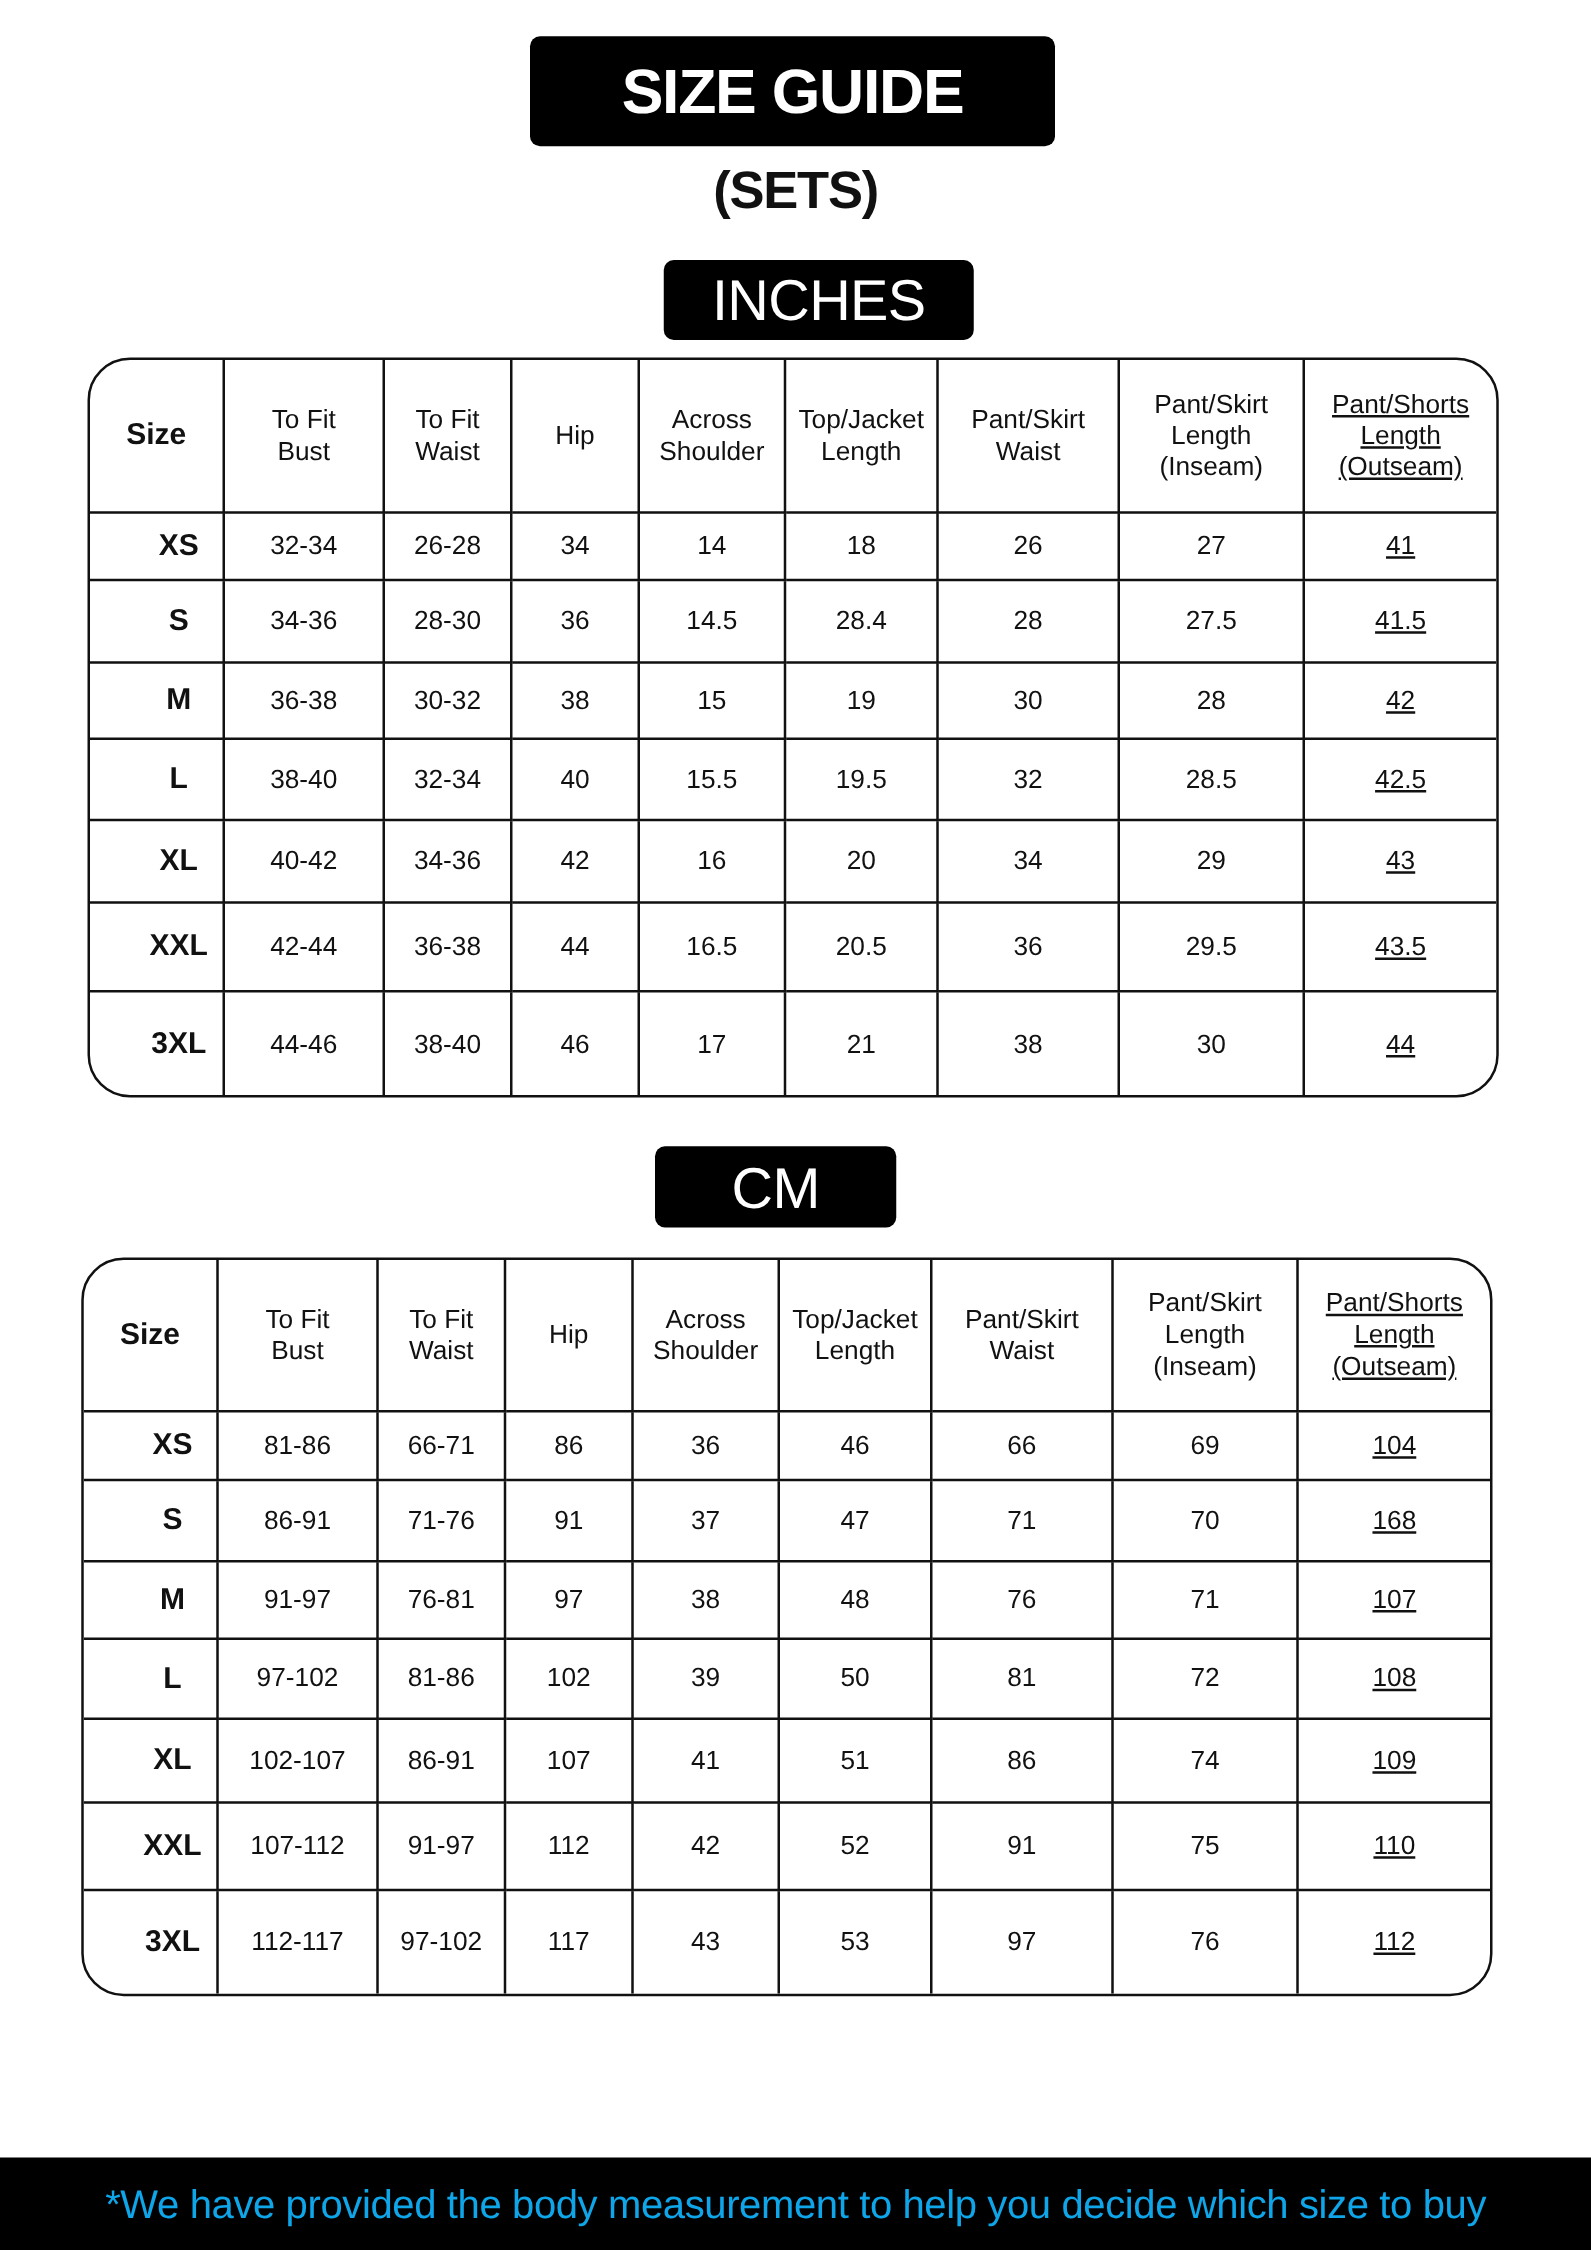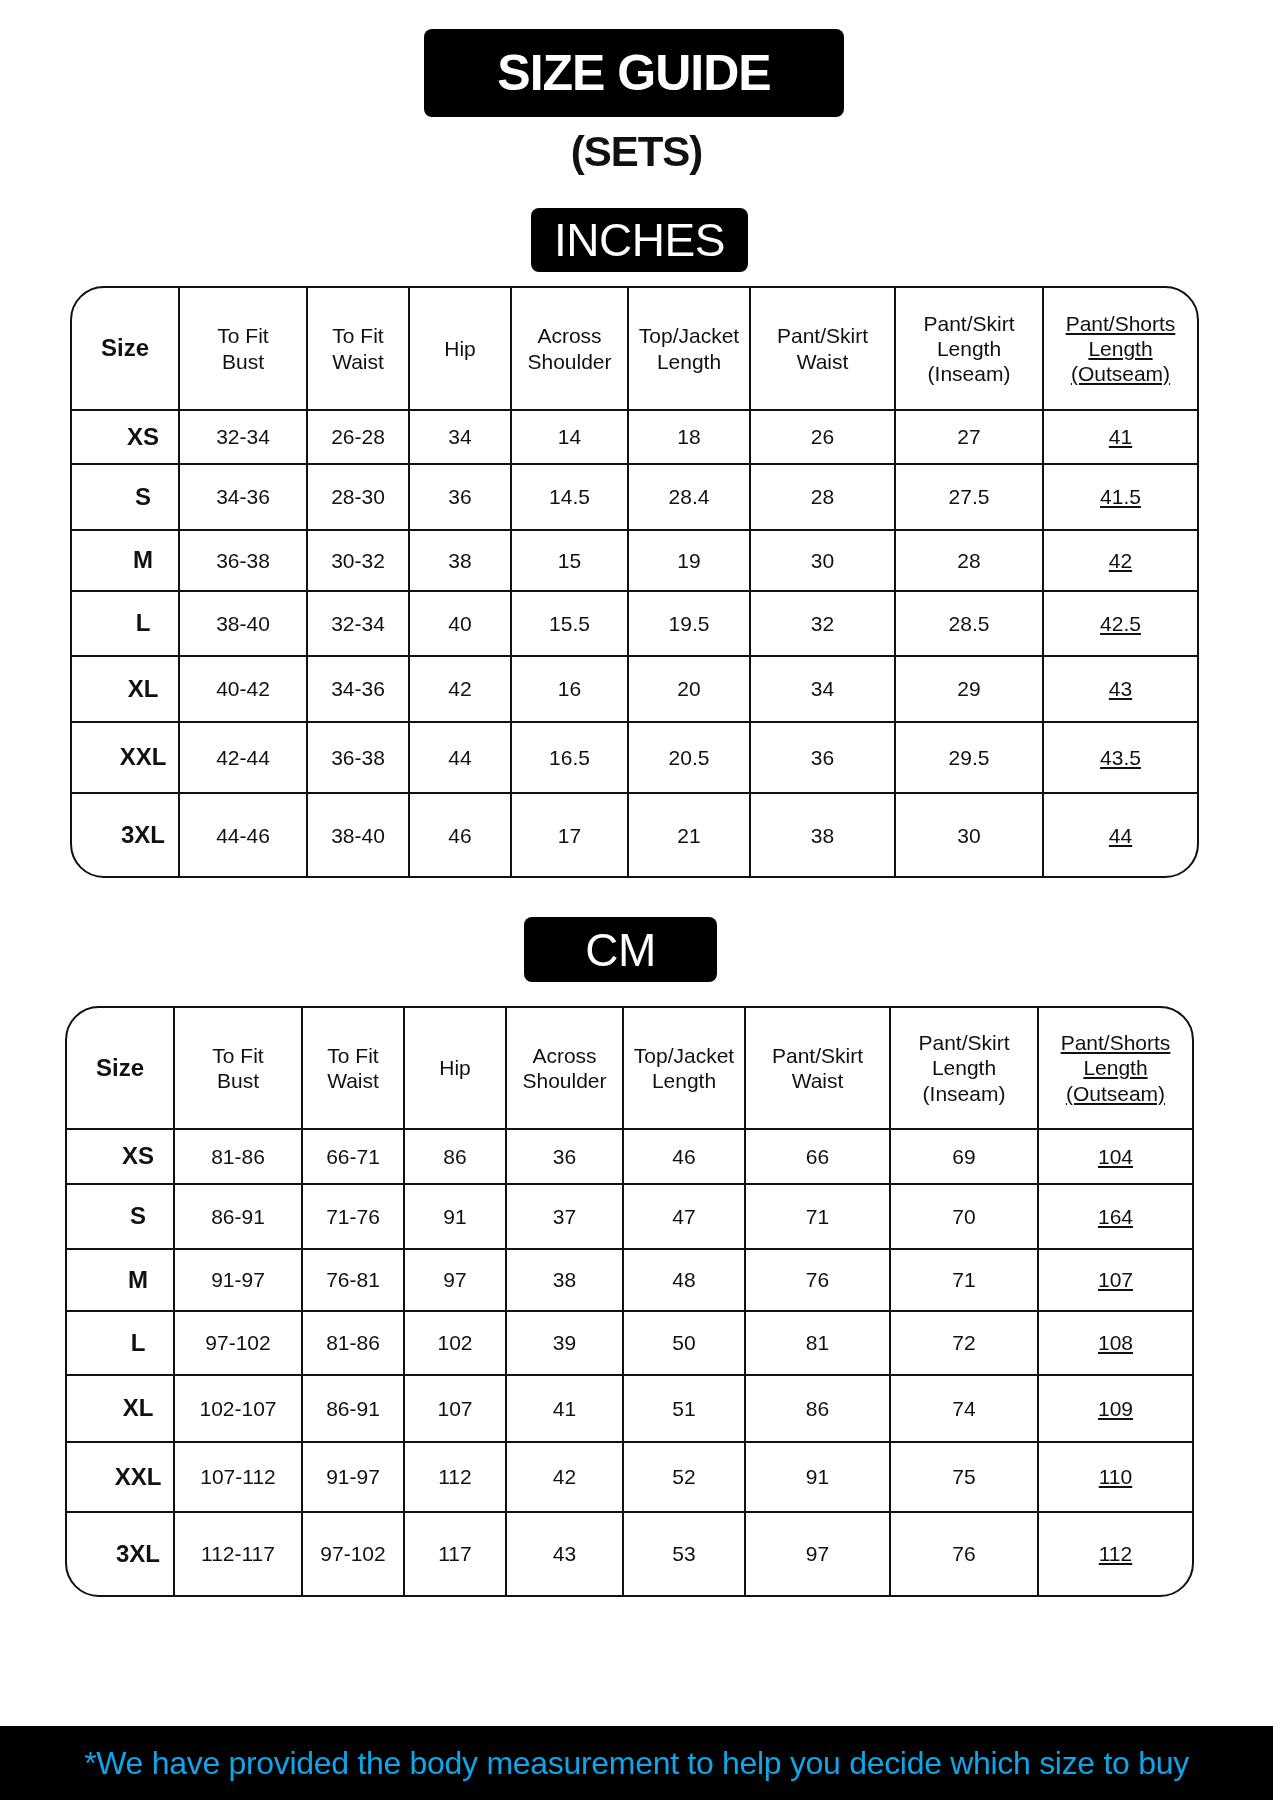--- a/index.html
+++ b/index.html
@@ -15,21 +15,21 @@
   }
   .subtitle {
     position: absolute; left: 0; width: 1273px; top: 128px; text-align: center;
     font-weight: 700; font-size: 42px; letter-spacing: -1px;
   }
   .unit-box {
     position: absolute; background: #000; color: #fff; border-radius: 8px;
     display: flex; align-items: center; justify-content: center;
     font-weight: 500; font-size: 46px; letter-spacing: -0.5px;
   }
-  .unit-inches { left: 531px; top: 208px; width: 217px; height: 64px; }
+  .unit-inches { left: 531px; top: 208px; width: 248px; height: 64px; }
   .unit-cm { left: 524px; top: 917px; width: 193px; height: 65px; }
   .table-wrap {
     position: absolute; border: 2px solid #111; border-radius: 34px; overflow: hidden;
     background: #fff;
   }
   .wrap-inches { left: 70px; top: 286px; width: 1125px; height: 588px; }
   .wrap-cm { left: 65px; top: 1006px; width: 1125px; height: 587px; }
   table { border-collapse: collapse; width: 100%; height: 100%; table-layout: fixed; }
   td, th {
     border: 2px solid #111; text-align: center; vertical-align: middle; padding: 0;
@@ -184,21 +184,21 @@
         </tr>
         <tr style="height: 65px;">
           <td class="size-cell">S</td>
           <td>86-91</td>
           <td>71-76</td>
           <td>91</td>
           <td>37</td>
           <td>47</td>
           <td>71</td>
           <td>70</td>
-          <td>164</td>
+          <td>168</td>
         </tr>
         <tr style="height: 62px;">
           <td class="size-cell">M</td>
           <td>91-97</td>
           <td>76-81</td>
           <td>97</td>
           <td>38</td>
           <td>48</td>
           <td>76</td>
           <td>71</td>

